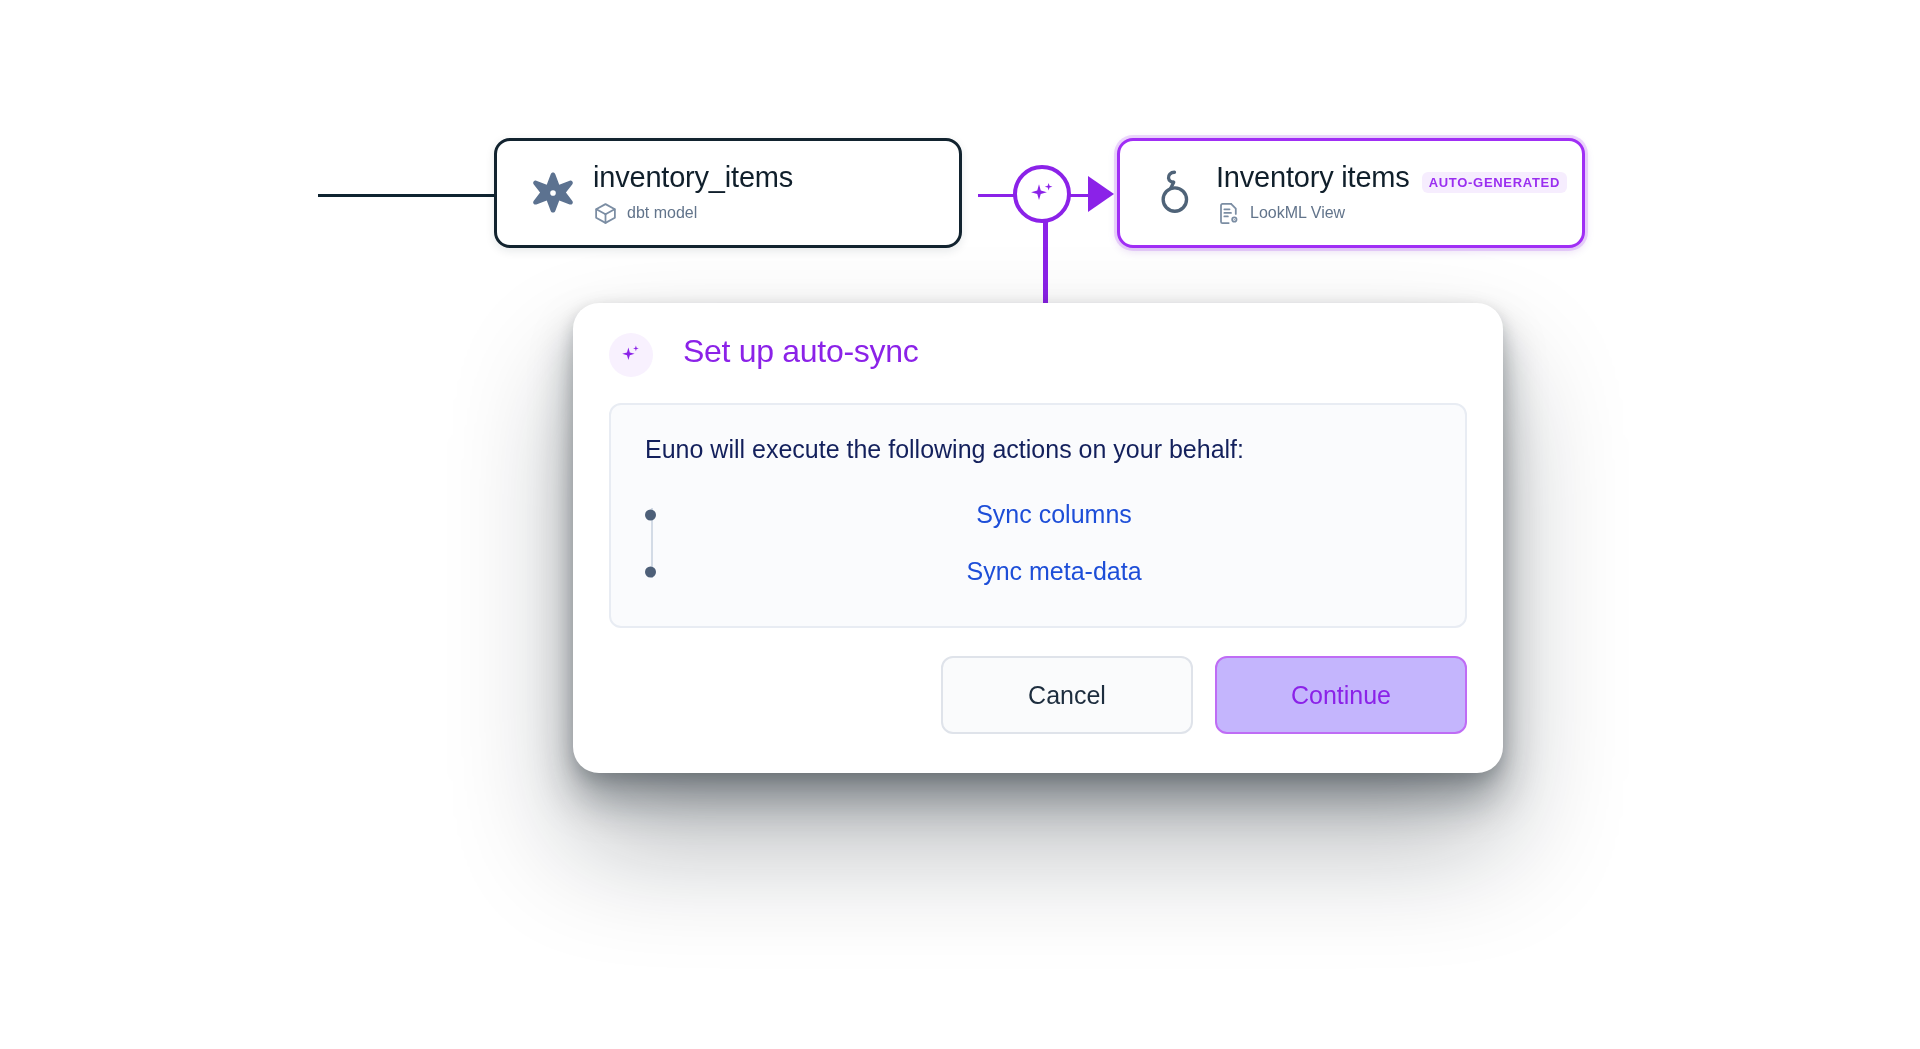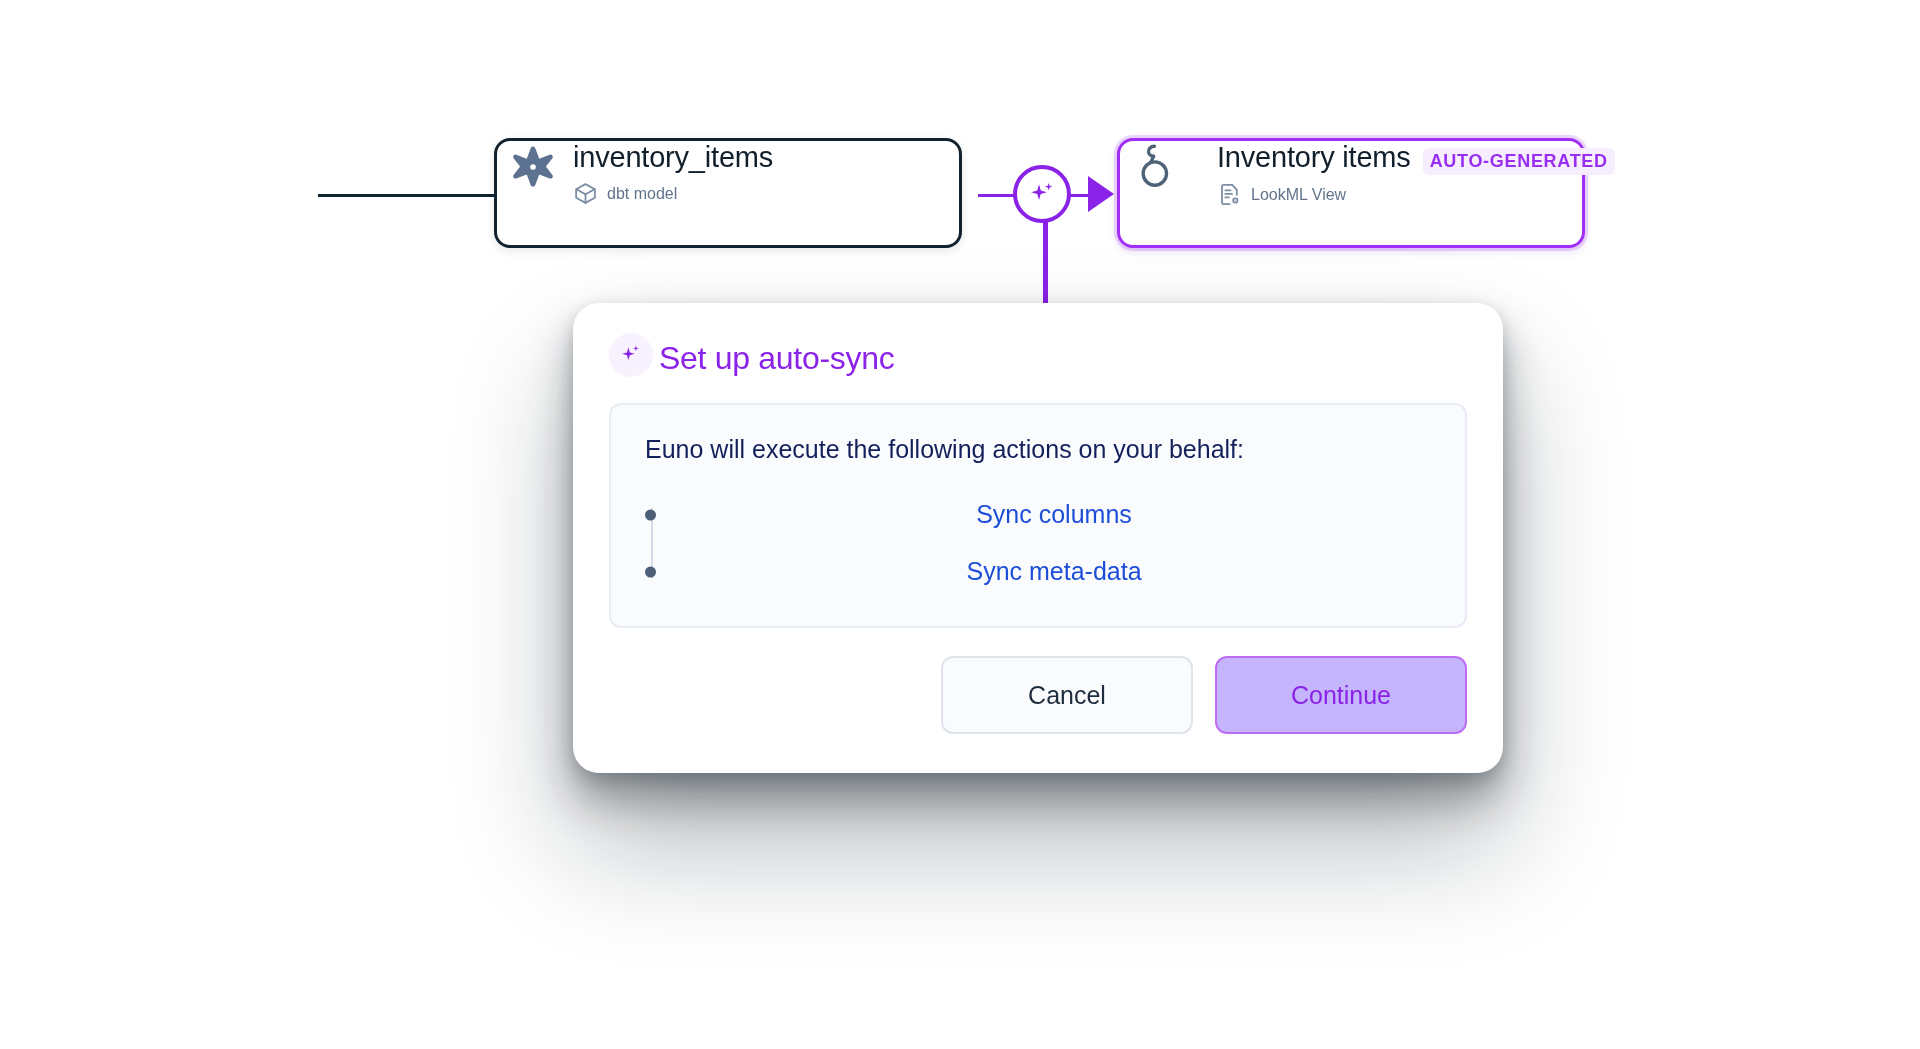--- a/index.html
+++ b/index.html
@@ -63,42 +63,41 @@
     height: 0;
     border-top: 18px solid transparent;
     border-bottom: 18px solid transparent;
     border-left: 26px solid #8b22e8;
   }
 
   
   .node {
     position: absolute;
     display: flex;
-    align-items: flex-start;
+    align-items: center;
     box-sizing: border-box;
     background: #ffffff;
     border-radius: 16px;
-    padding: 0 10px;
+    padding: 0 30px;
   }
   .node-dbt {
     left: 494px;
     top: 138px;
     width: 468px;
     height: 110px;
     border: 3px solid #12232f;
     box-shadow: 0 3px 10px rgba(15,35,48,.10);
   }
   .node-lookml {
     left: 1117px;
     top: 138px;
     width: 468px;
     height: 110px;
     border: 3px solid #a02ef5;
     box-shadow: 0 0 0 3px rgba(160,46,245,.18), 0 3px 10px rgba(100,20,180,.16);
-    gap: 21px;
   }
 
   .node-icon {
     flex: 0 0 auto;
     width: 52px;
     height: 52px;
     display: flex;
     align-items: center;
     justify-content: center;
     margin-right: 14px;
@@ -110,21 +109,21 @@
     align-items: baseline;
     gap: 12px;
   }
   .node-title {
     font-size: 29px;
     color: #101f2b;
     letter-spacing: -0.2px;
     white-space: nowrap;
   }
   .badge-auto {
-    font-size: 18px;
+    font-size: 13px;
     font-weight: bold;
     letter-spacing: 0.7px;
     color: #9a2ef0;
     background: #f6edfe;
     border-radius: 6px;
     padding: 3px 7px;
     white-space: nowrap;
   }
   .node-sub {
     display: flex;
@@ -171,22 +170,22 @@
     border-radius: 26px;
     padding: 30px 36px 30px 36px;
     box-shadow:
       0 26px 42px rgba(10,20,30,.34),
       0 70px 120px rgba(10,20,30,.30),
       0 6px 16px rgba(10,20,30,.18);
   }
 
   .modal-header {
     display: flex;
-    align-items: flex-end;
-    gap: 6px;
+    align-items: flex-start;
+    gap: 30px;
     margin-bottom: 26px;
   }
   .header-spark {
     width: 44px;
     height: 44px;
     border-radius: 50%;
     background: #f8f1fe;
     display: flex;
     align-items: center;
     justify-content: center;

